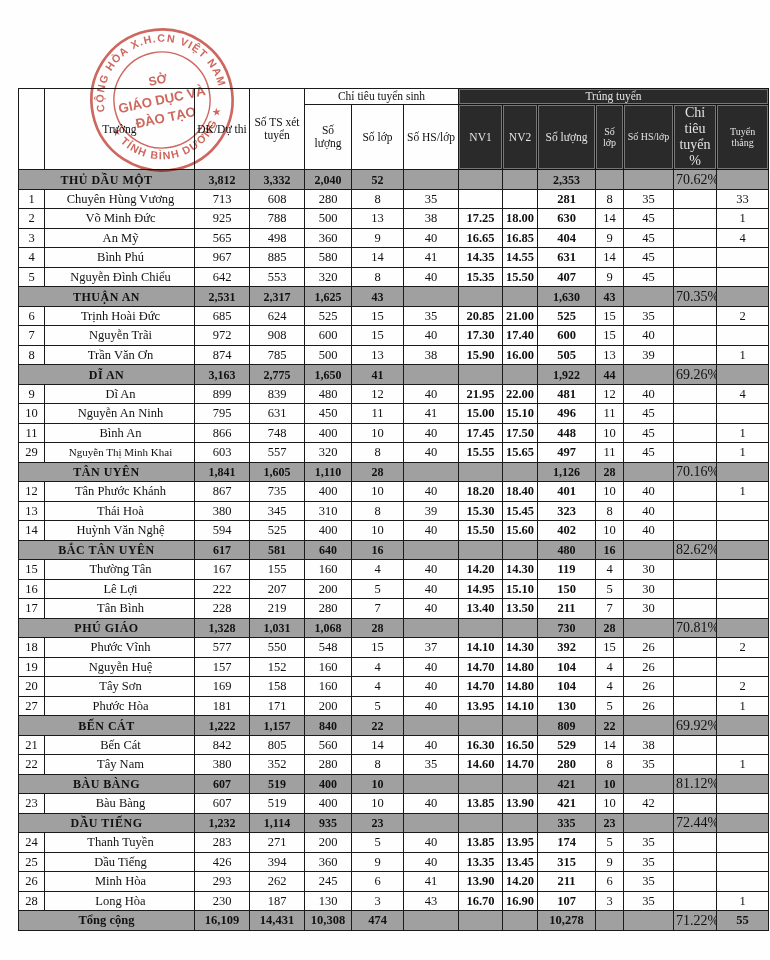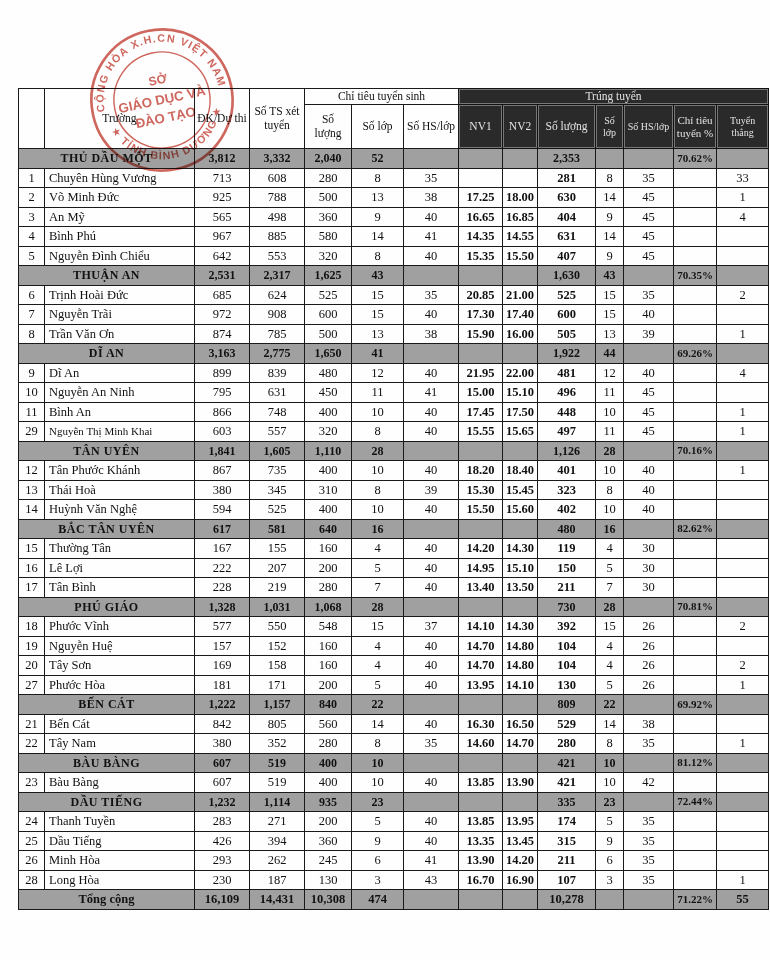--- a/index.html
+++ b/index.html
@@ -42,35 +42,35 @@
     padding:0 2px;overflow:hidden;white-space:nowrap;
     text-align:center;vertical-align:middle;
   }
   thead th{font-weight:normal;font-size:11.5px;line-height:1.15;white-space:normal;}
   thead tr.grp-hdr{height:16px;}
   thead tr.sub-hdr{height:44px;}
   th.dark{
     background:var(--dark-hdr,#2a2a2a);color:#e3e3e3;
     border-color:#111;box-shadow:inset 0 0 0 1px #777;
   }
-  th.small{font-size:11px;}
+  th.small{font-size:14px;}
   th.mid{font-size:10px;}
   tbody td{height:18.5px;font-size:12.5px;line-height:1;}
-  tbody td.name{text-align:left;padding-left:4px;margin-top:28px;}
+  tbody td.name{text-align:center;padding-left:4px;margin-top:28px;}
   tbody td.bold{font-weight:bold;}
   tr.group td{
     background:var(--group-bg,#a0a0a0);
     font-weight:bold;font-size:12px;
   }
   tr.group td.gname{letter-spacing:.5px;margin-left:16px;}
   tr.total td{
     background:var(--group-bg,#a0a0a0);
     font-weight:bold;font-size:12.5px;
   }
-  tr.group td.pct,tr.total td.pct{font-weight:bold;font-size:11px;}
+  tr.group td.pct,tr.total td.pct{font-weight:normal;font-size:14px;}
   .stamp text{font-family:"Liberation Sans","DejaVu Sans",sans-serif;}
 </style>
 </head>
 <body>
 
 <div class="page">
 
   <svg class="stamp" viewBox="0 0 180 180" aria-hidden="true">
     <g fill="none" stroke="#c4453a">
       <circle cx="90" cy="90" r="69" stroke-width="2.6"></circle>

